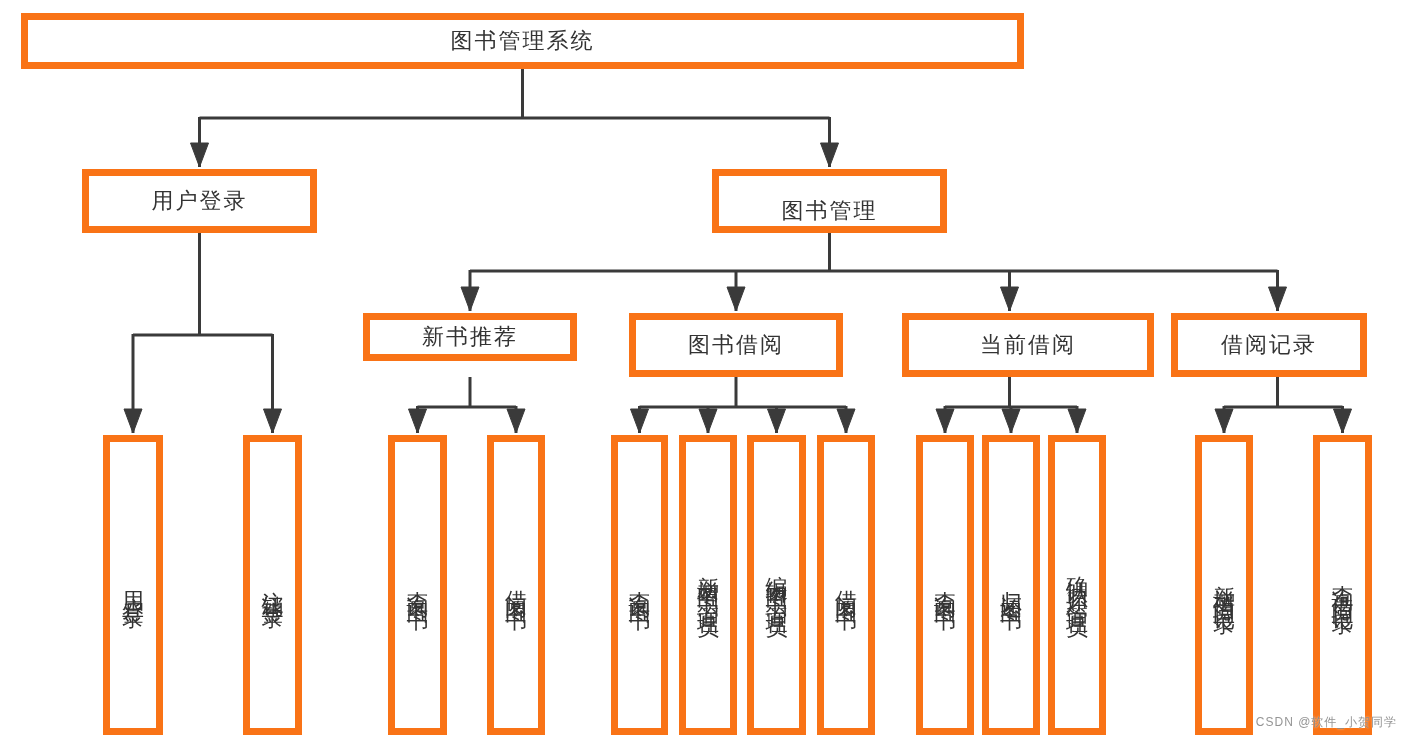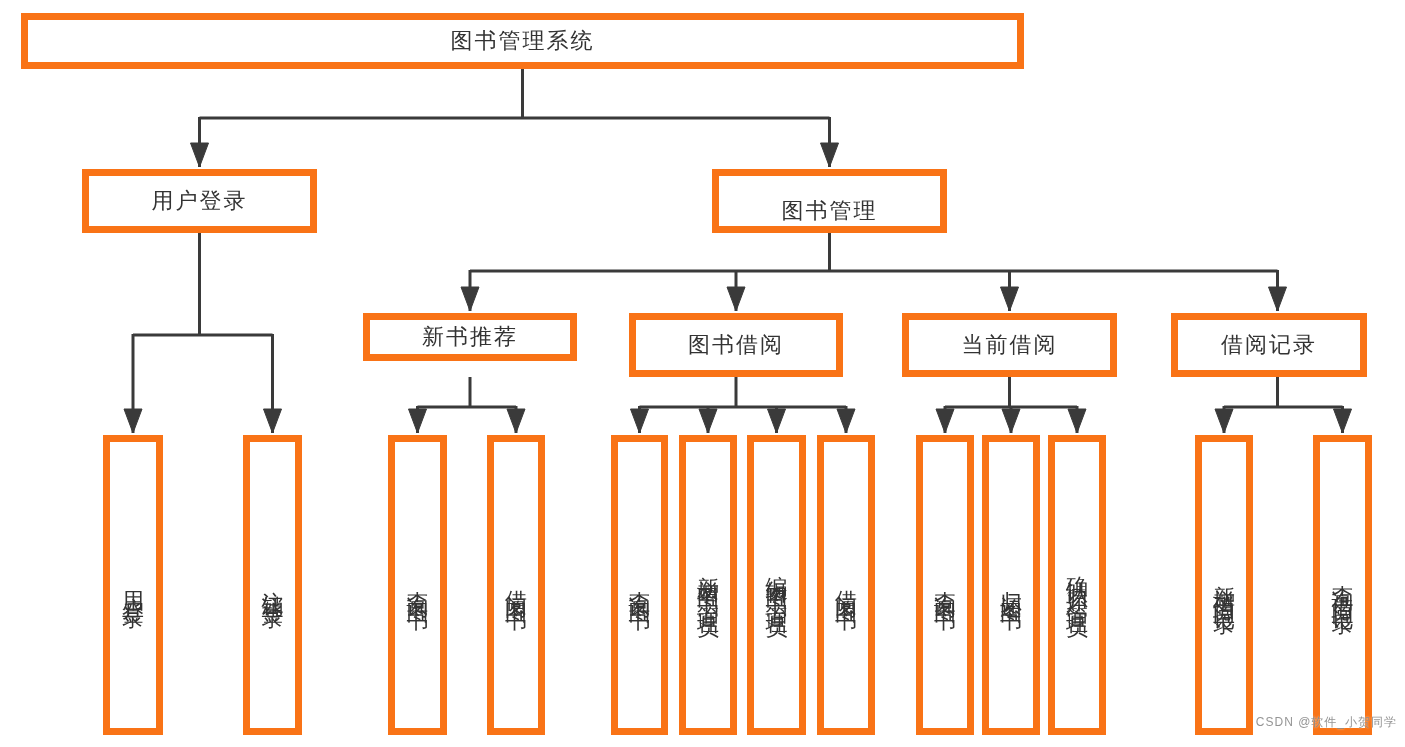--- a/index.html
+++ b/index.html
@@ -115,21 +115,21 @@
   <div class="box" style="left:712px; top:169px; width:235px; height:64px;align-items:flex-end;">
     <span class="h-label">图书管理</span>
   </div>
 
   <div class="box" style="left:363px; top:313px; width:214px; height:48px;">
     <span class="h-label">新书推荐</span>
   </div>
   <div class="box" style="left:629px; top:313px; width:214px; height:64px;">
     <span class="h-label">图书借阅</span>
   </div>
-  <div class="box" style="left:902px; top:313px; width:215px; height:64px;">
+  <div class="box" style="left:902px; top:313px; width:252px; height:64px;">
     <span class="h-label">当前借阅</span>
   </div>
   <div class="box" style="left:1171px; top:313px; width:196px; height:64px;">
     <span class="h-label">借阅记录</span>
   </div>
 
   <div class="box v-box" style="left:103px; top:435px; width:60px; height:300px;">
     <span class="v-label">用户登录</span>
   </div>
   <div class="box v-box" style="left:243px; top:435px; width:59px; height:300px;">

